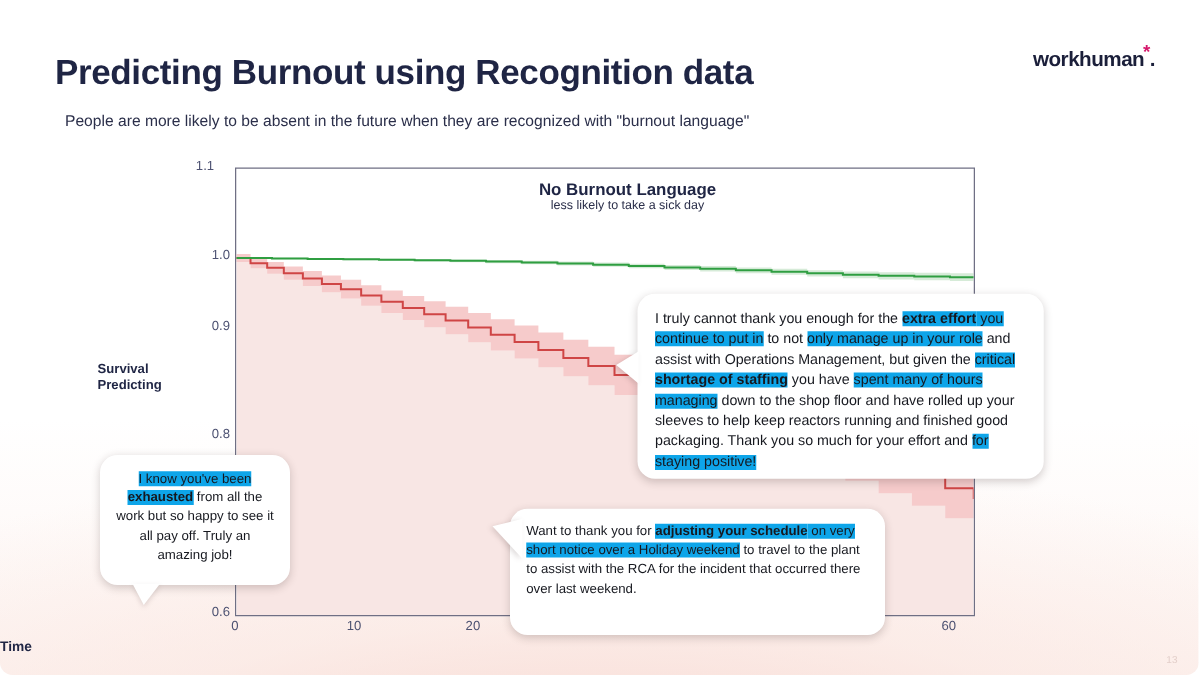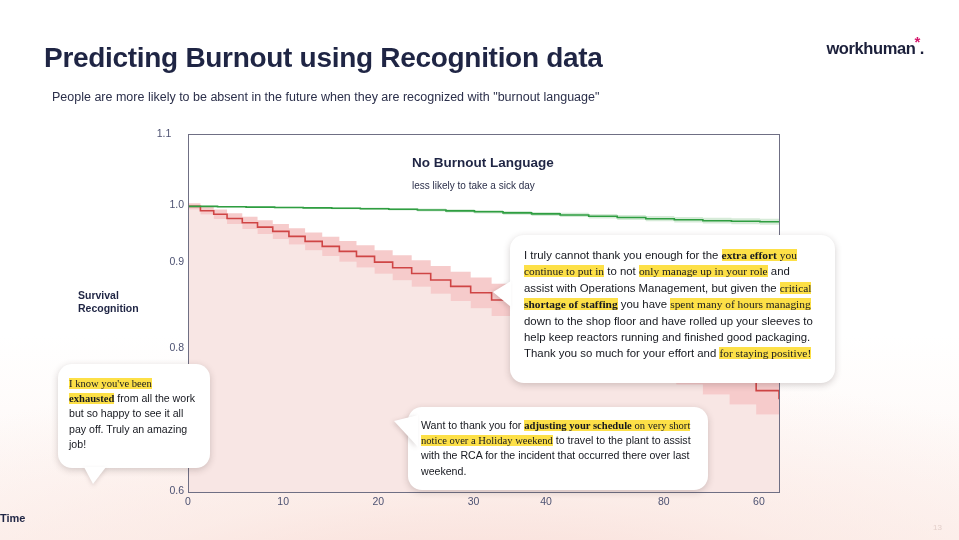--- a/index.html
+++ b/index.html
@@ -8,20 +8,21 @@
     font-family:"Liberation Sans", sans-serif;
     background:#ffffff;
     position:relative;
   }
   
   #slide{
     position:absolute;inset:0;
     background:
       radial-gradient(120% 70% at 50% 118%, rgba(247,212,205,0.95) 0%, rgba(250,228,222,0.55) 38%, rgba(255,255,255,0) 72%),
       linear-gradient(180deg,#ffffff 0%,#ffffff 62%,#fdf4f1 100%);
+    border-radius: 10px;
   }
 
   
   #title{
     position:absolute;left:44px;top:42px;
     font-size:28px;font-weight:bold;letter-spacing:-0.3px;
     color:#1f2544;white-space:nowrap;
   }
   #subtitle{
     position:absolute;left:28px;top:90px;
@@ -61,57 +62,57 @@
     font-size:11px;font-weight:bold;color:#1f2544;
   }
   #yaxis-title{
     position:absolute;left:78px;top:289px;width:96px;
     font-size:10.5px;font-weight:bold;color:#1f2544;line-height:13px;
   }
 
   
   .series-note{position:absolute;}
   .series-note .sn-title{font-size:13.5px;font-weight:bold;color:#1f2544;}
-  .series-note .sn-sub{font-size:10px;color:#2b2f4a;margin-top:10px;}
-  #note-green{left:412px;top:155px;width:180px;}
+  .series-note .sn-sub{font-size:10px;color:#2b2f4a;margin-top:0;}
+  #note-green{left:412px;top:144px;text-align:center;width:180px;}
   #note-red{left:254px;top:344px;width:180px;}
 
   
   .callout{
     position:absolute;
     background:#ffffff;
     border-radius:14px;
     box-shadow:0 2px 7px rgba(60,40,40,0.22);
     box-sizing:border-box;
     color:#16181f;
   }
   .callout .body{font-size:10.6px;line-height:15.2px;}
   .callout .body.big{font-size:11.4px;line-height:16.4px;}
-  mark{background:#fde047;color:#16181f;padding:0;font-family:Liberation Serif, serif;}
+  mark{background:#0ea5e9;color:#16181f;padding:0;}
   mark b, b{font-weight:bold;}
 
   .tail{position:absolute;width:0;height:0;}
 
-  #callout-left{left:58px;top:364px;width:152px;height:104px;padding:12px 11px 0 11px;}
+  #callout-left{left:80px;top:364px;width:152px;height:104px;padding:12px 11px 0 11px;text-align:center;}
   #callout-left .tail{
     left:26px;top:103px;
     border-left:9px solid transparent;border-right:13px solid transparent;
     border-top:17px solid #ffffff;
     filter:drop-shadow(0 2px 2px rgba(60,40,40,0.16));
   }
 
   #callout-right{left:510px;top:235px;width:325px;height:148px;padding:12px 14px 0 14px;}
   #callout-right .tail{
     left:-17px;top:46px;
     border-top:11px solid transparent;border-bottom:15px solid transparent;
     border-right:18px solid #ffffff;
     filter:drop-shadow(-2px 1px 2px rgba(60,40,40,0.16));
   }
 
-  #callout-bottom{left:408px;top:407px;width:300px;height:83px;padding:11px 13px 0 13px;}
+  #callout-bottom{left:408px;top:407px;width:300px;height:101px;padding:11px 13px 0 13px;}
   #callout-bottom .tail{
     left:-14px;top:8px;
     border-top:6px solid transparent;border-bottom:26px solid transparent;
     border-right:24px solid #ffffff;
     filter:drop-shadow(-2px 1px 2px rgba(60,40,40,0.16));
   }
 
   #pagenum{
     position:absolute;right:17px;bottom:8px;
     font-size:8px;color:#e3cfca;
@@ -124,21 +125,21 @@
 
   <div id="title">Predicting Burnout using Recognition data</div>
   <div id="subtitle">People are more likely to be absent in the future when they are recognized with "burnout language"</div>
 
   <div id="logo">
     <span>workhuman</span><span class="star">*</span><span class="dot">.</span>
   </div>
 
   <div id="yaxis-title">
     <div>Survival</div>
-    <div>Recognition</div>
+    <div>Predicting</div>
   </div>
 
   <div id="ylabels">
       <div class="ytick" style="top: -7px; text-align: center;">1.1</div>
       <div class="ytick" style="top: 64.4px;">1.0</div>
       <div class="ytick" style="top: 121px;">0.9</div>
       <div class="ytick" style="top: 207.2px;">0.8</div>
       <div class="ytick" style="top: 278.6px;">0.7</div>
       <div class="ytick" style="top: 350px;">0.6</div>
     </div>

